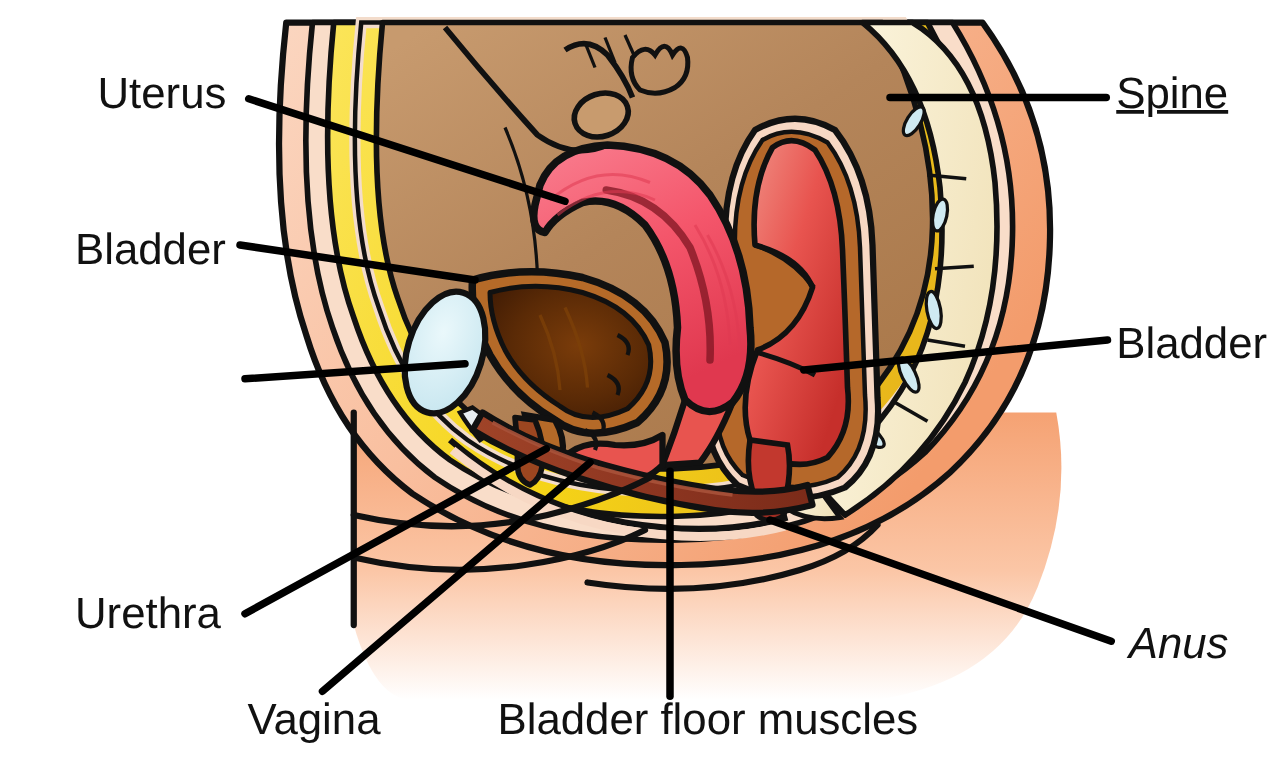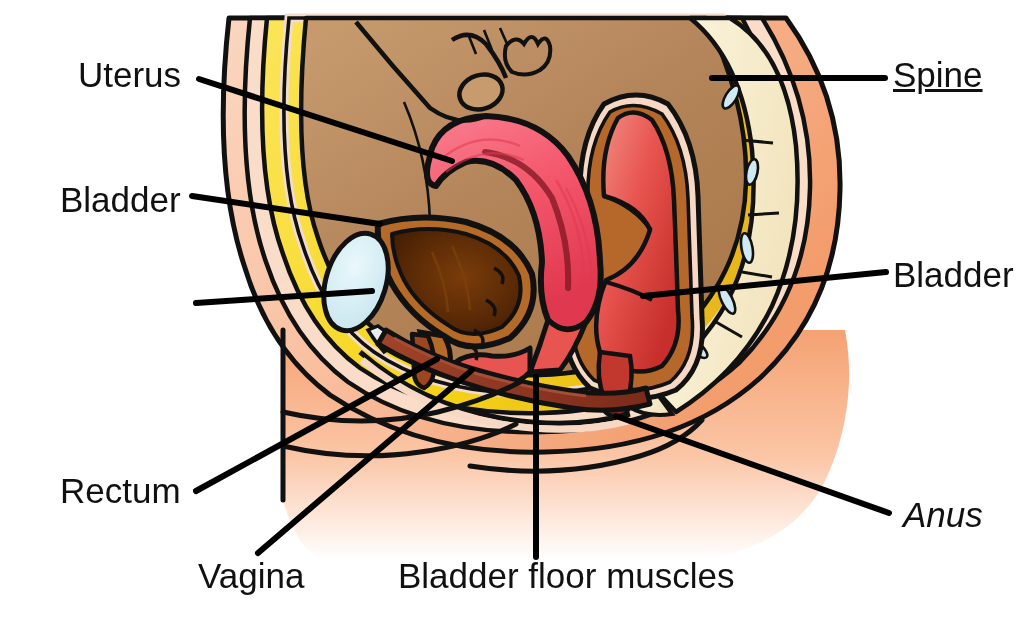--- a/index.html
+++ b/index.html
@@ -223,20 +223,20 @@
         <polyline points="258,553 472,370" stroke="#000000"></polyline>
         <polyline points="536,557 536,377" stroke="#000000"></polyline>
         <polyline points="885,78 712,78" stroke="#000000"></polyline>
         <polyline points="886,272 643,296" stroke="#000000"></polyline>
         <polyline points="889,513 616,416" stroke="#000000"></polyline>
       </g>
   </svg>
 
   <div class="lbl" style="left:78px;top:57px;">Uterus</div>
   <div class="lbl" style="left:60px;top:182px;">Bladder</div>
-  <div class="lbl" style="left:60px;top:473px;">Rectum</div>
+  <div class="lbl" style="left:60px;top:473px;">Urethra</div>
   <div class="lbl" style="left:198px;top:558px;">Vagina</div>
   <div class="lbl" style="left:398px;top:558px;">Bladder floor muscles</div>
   <div class="lbl" style="left:893px;top:57px;text-decoration:underline;">Spine</div>
   <div class="lbl" style="left:893px;top:257px;">Bladder</div>
   <div class="lbl" style="left:903px;top:497px;font-style:italic;">Anus</div>
 
 </div>
 
 </body></html>

